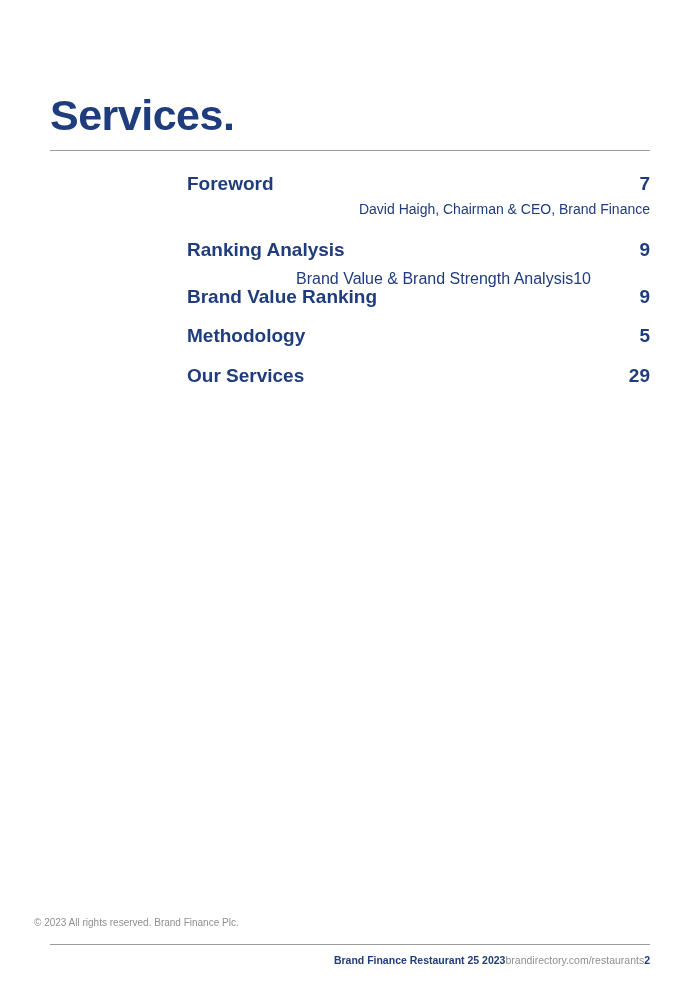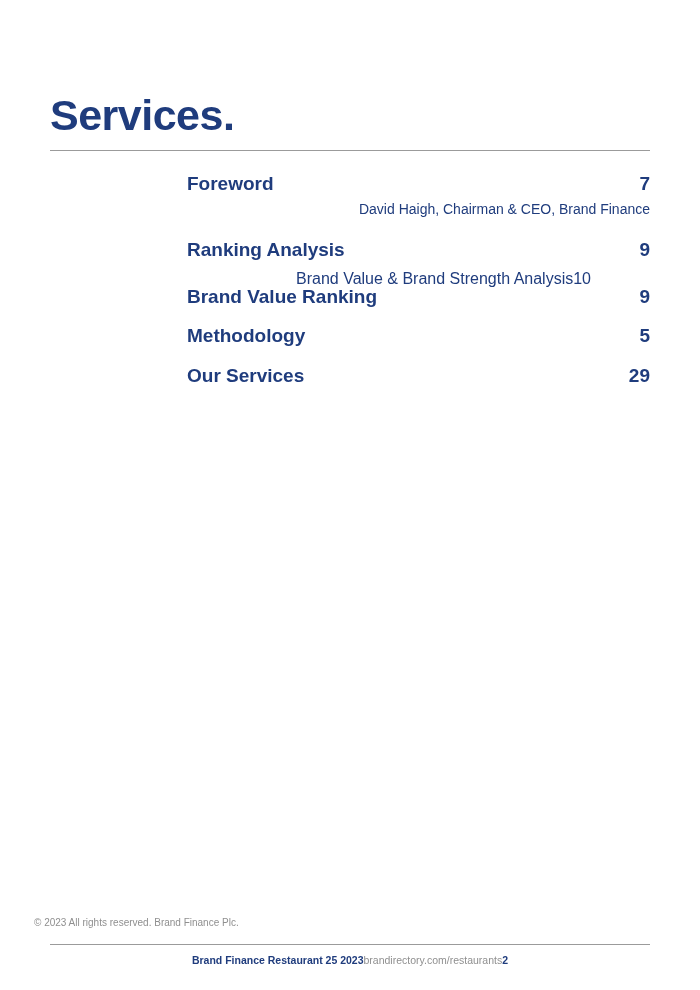--- a/index.html
+++ b/index.html
@@ -81,21 +81,21 @@
     width: 600px;
     top: 944px;
     border-top: 1.5px solid var(--divider);
   }
   .footer-bar {
     position: absolute;
     left: 50px;
     width: 600px;
     top: 954px;
     display: flex;
-    justify-content: center;
+    justify-content: flex-end;
     align-items: baseline;
     font-size: 10.5px;
   }
   .footer-report-title {
     color: var(--navy);
     font-weight: bold;
   }
   .footer-right {
     display: flex;
     align-items: baseline;

